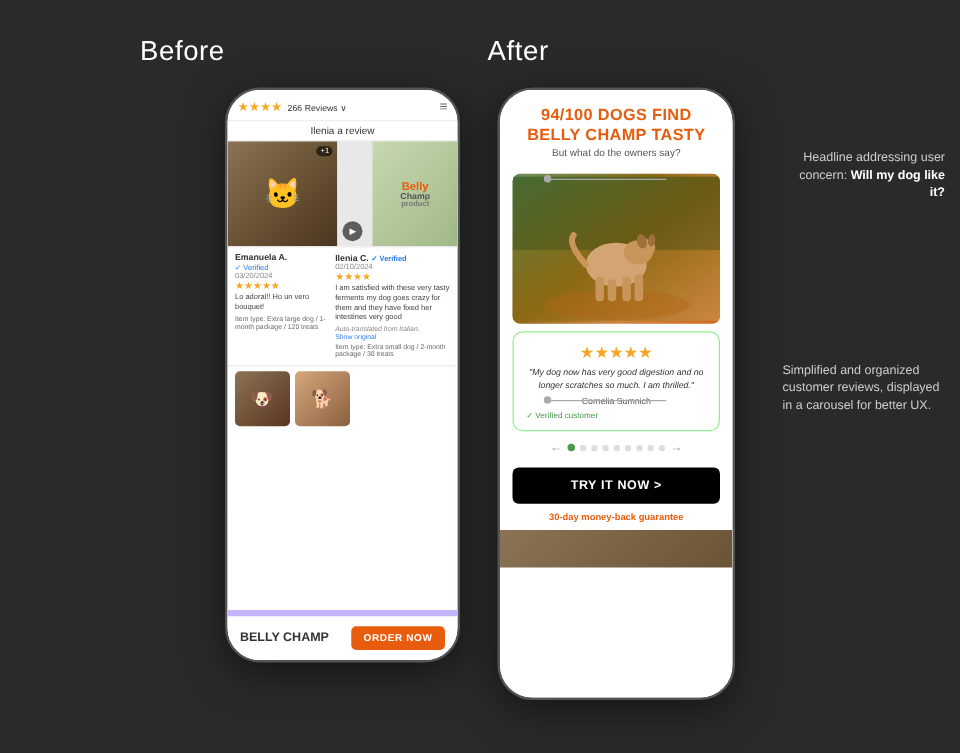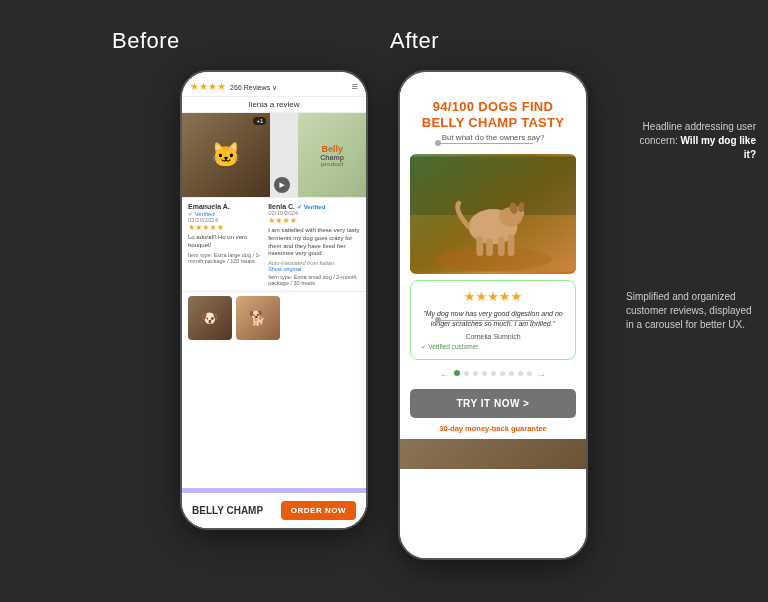--- a/index.html
+++ b/index.html
@@ -259,21 +259,20 @@
       background: #fff;
       border: 2px solid #555;
       flex-shrink: 0;
     }
     .after-content {
       width: 100%;
       height: 100%;
       background: #fff;
       overflow: hidden;
       font-size: 8px;
-      margin-top: 15px;
     }
     .after-headline {
       background: #fff;
       padding: 12px 14px 6px;
       text-align: center;
     }
     .after-headline-main {
       font-size: 13px;
       font-weight: 900;
       color: #e85c0d;
@@ -346,21 +345,21 @@
       border-radius: 50%;
       background: #ddd;
     }
     .dot.active {
       background: #4a9a4a;
       width: 6px;
       height: 6px;
     }
     .try-now-btn {
       margin: 6px 10px 4px;
-      background: #737373;
+      background: #000000;
       color: #fff;
       font-size: 10px;
       font-weight: 900;
       text-align: center;
       padding: 9px;
       border-radius: 5px;
       letter-spacing: 0.5px;
     }
     .money-back {
       text-align: center;

